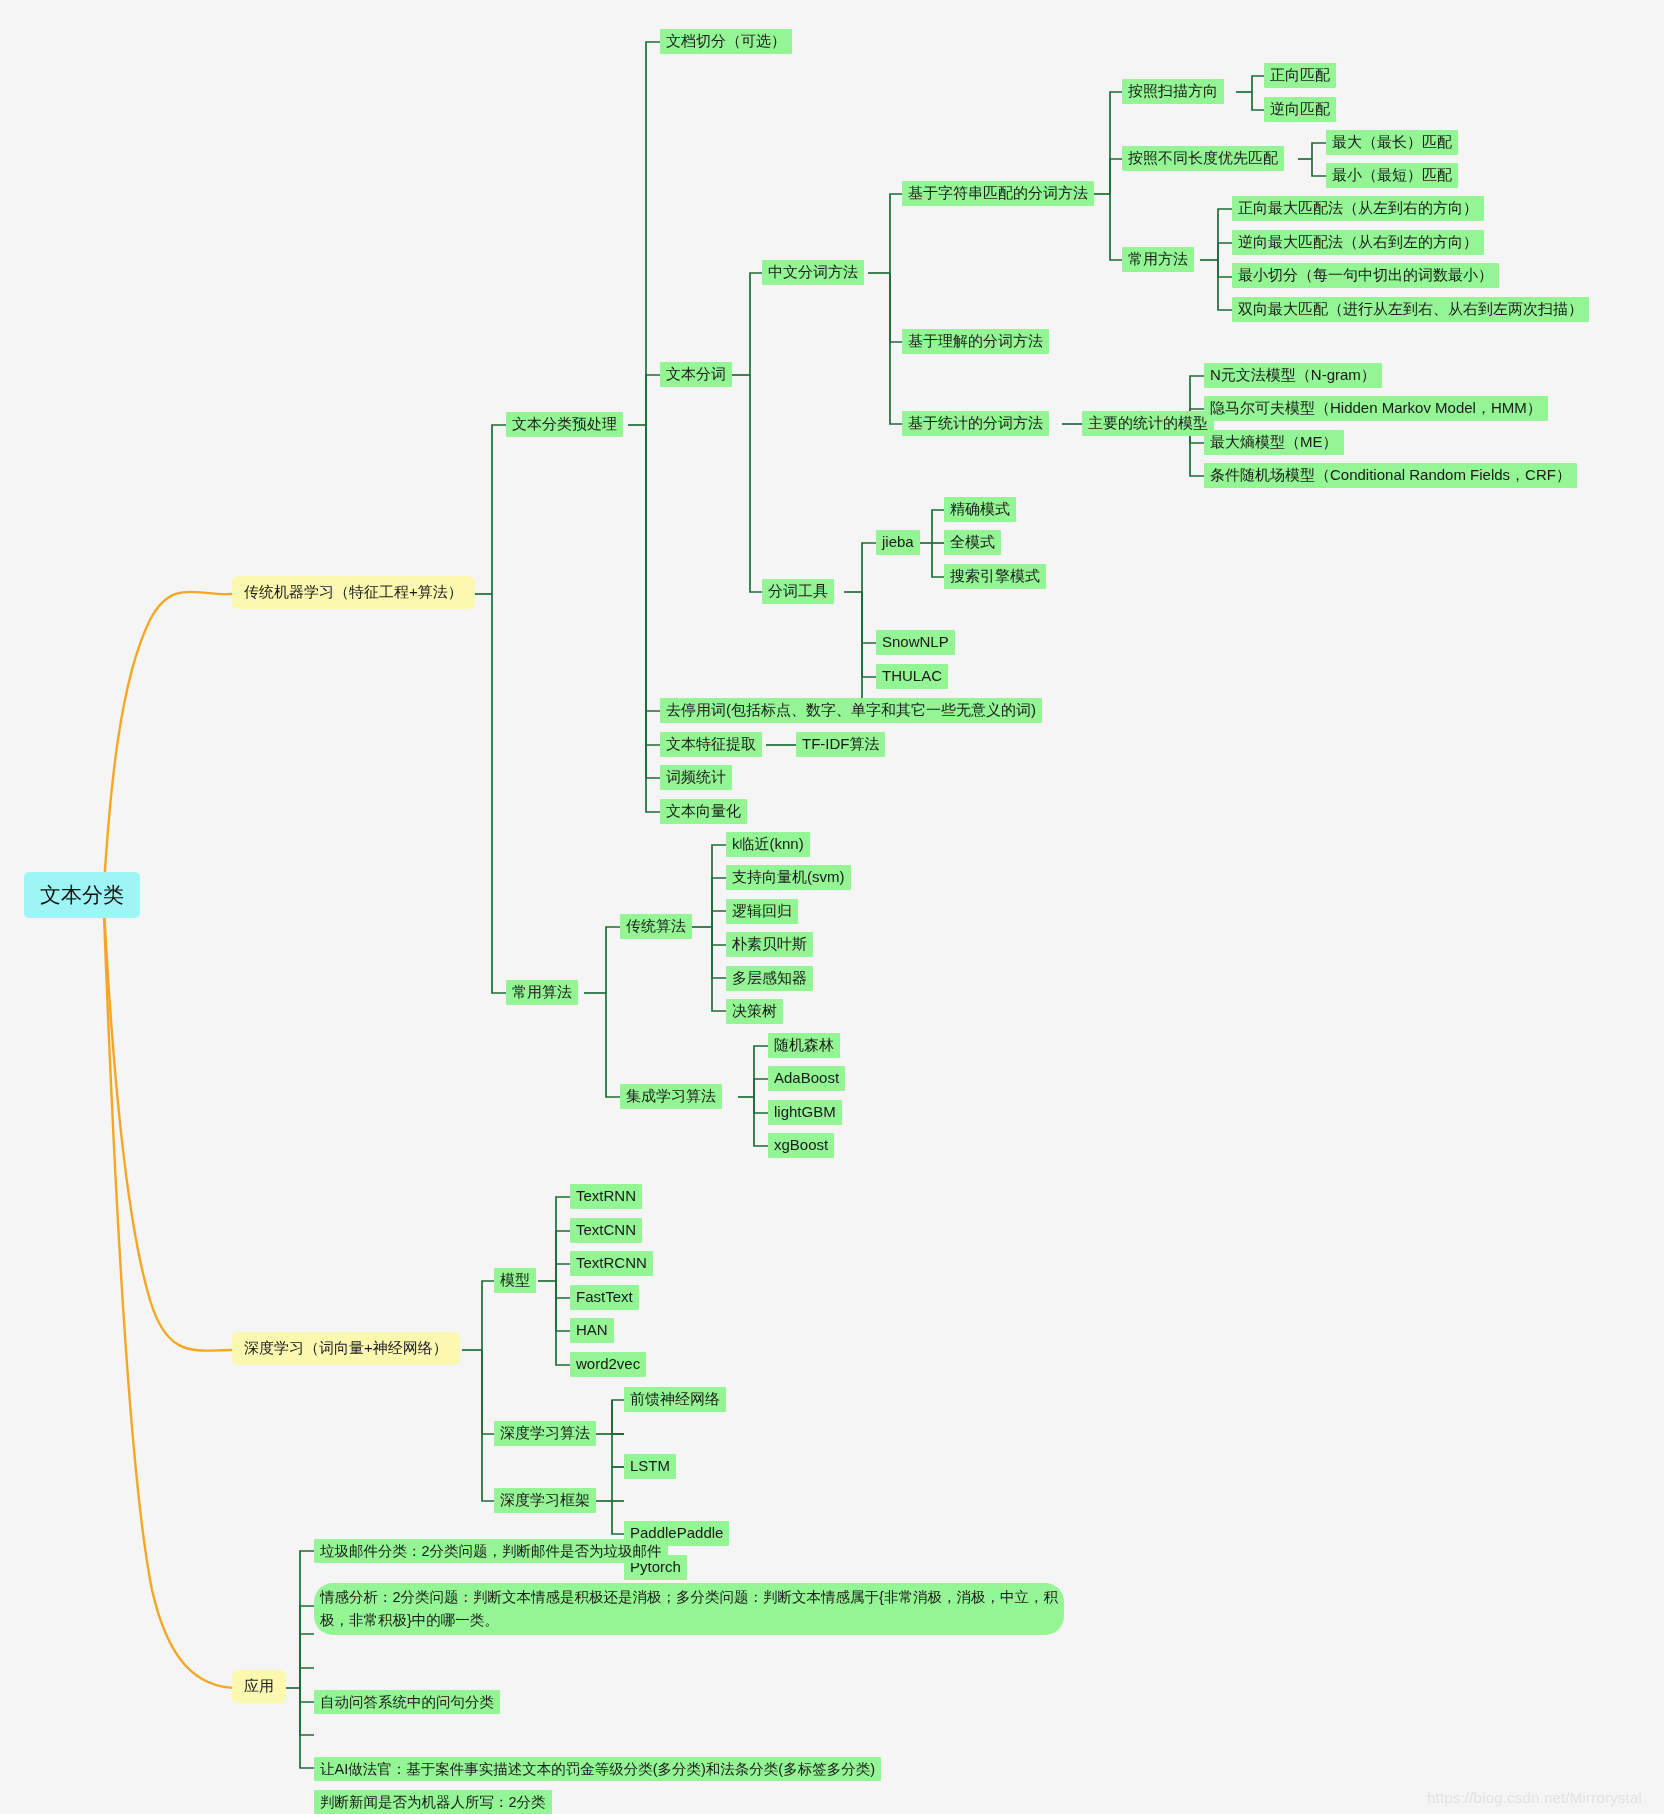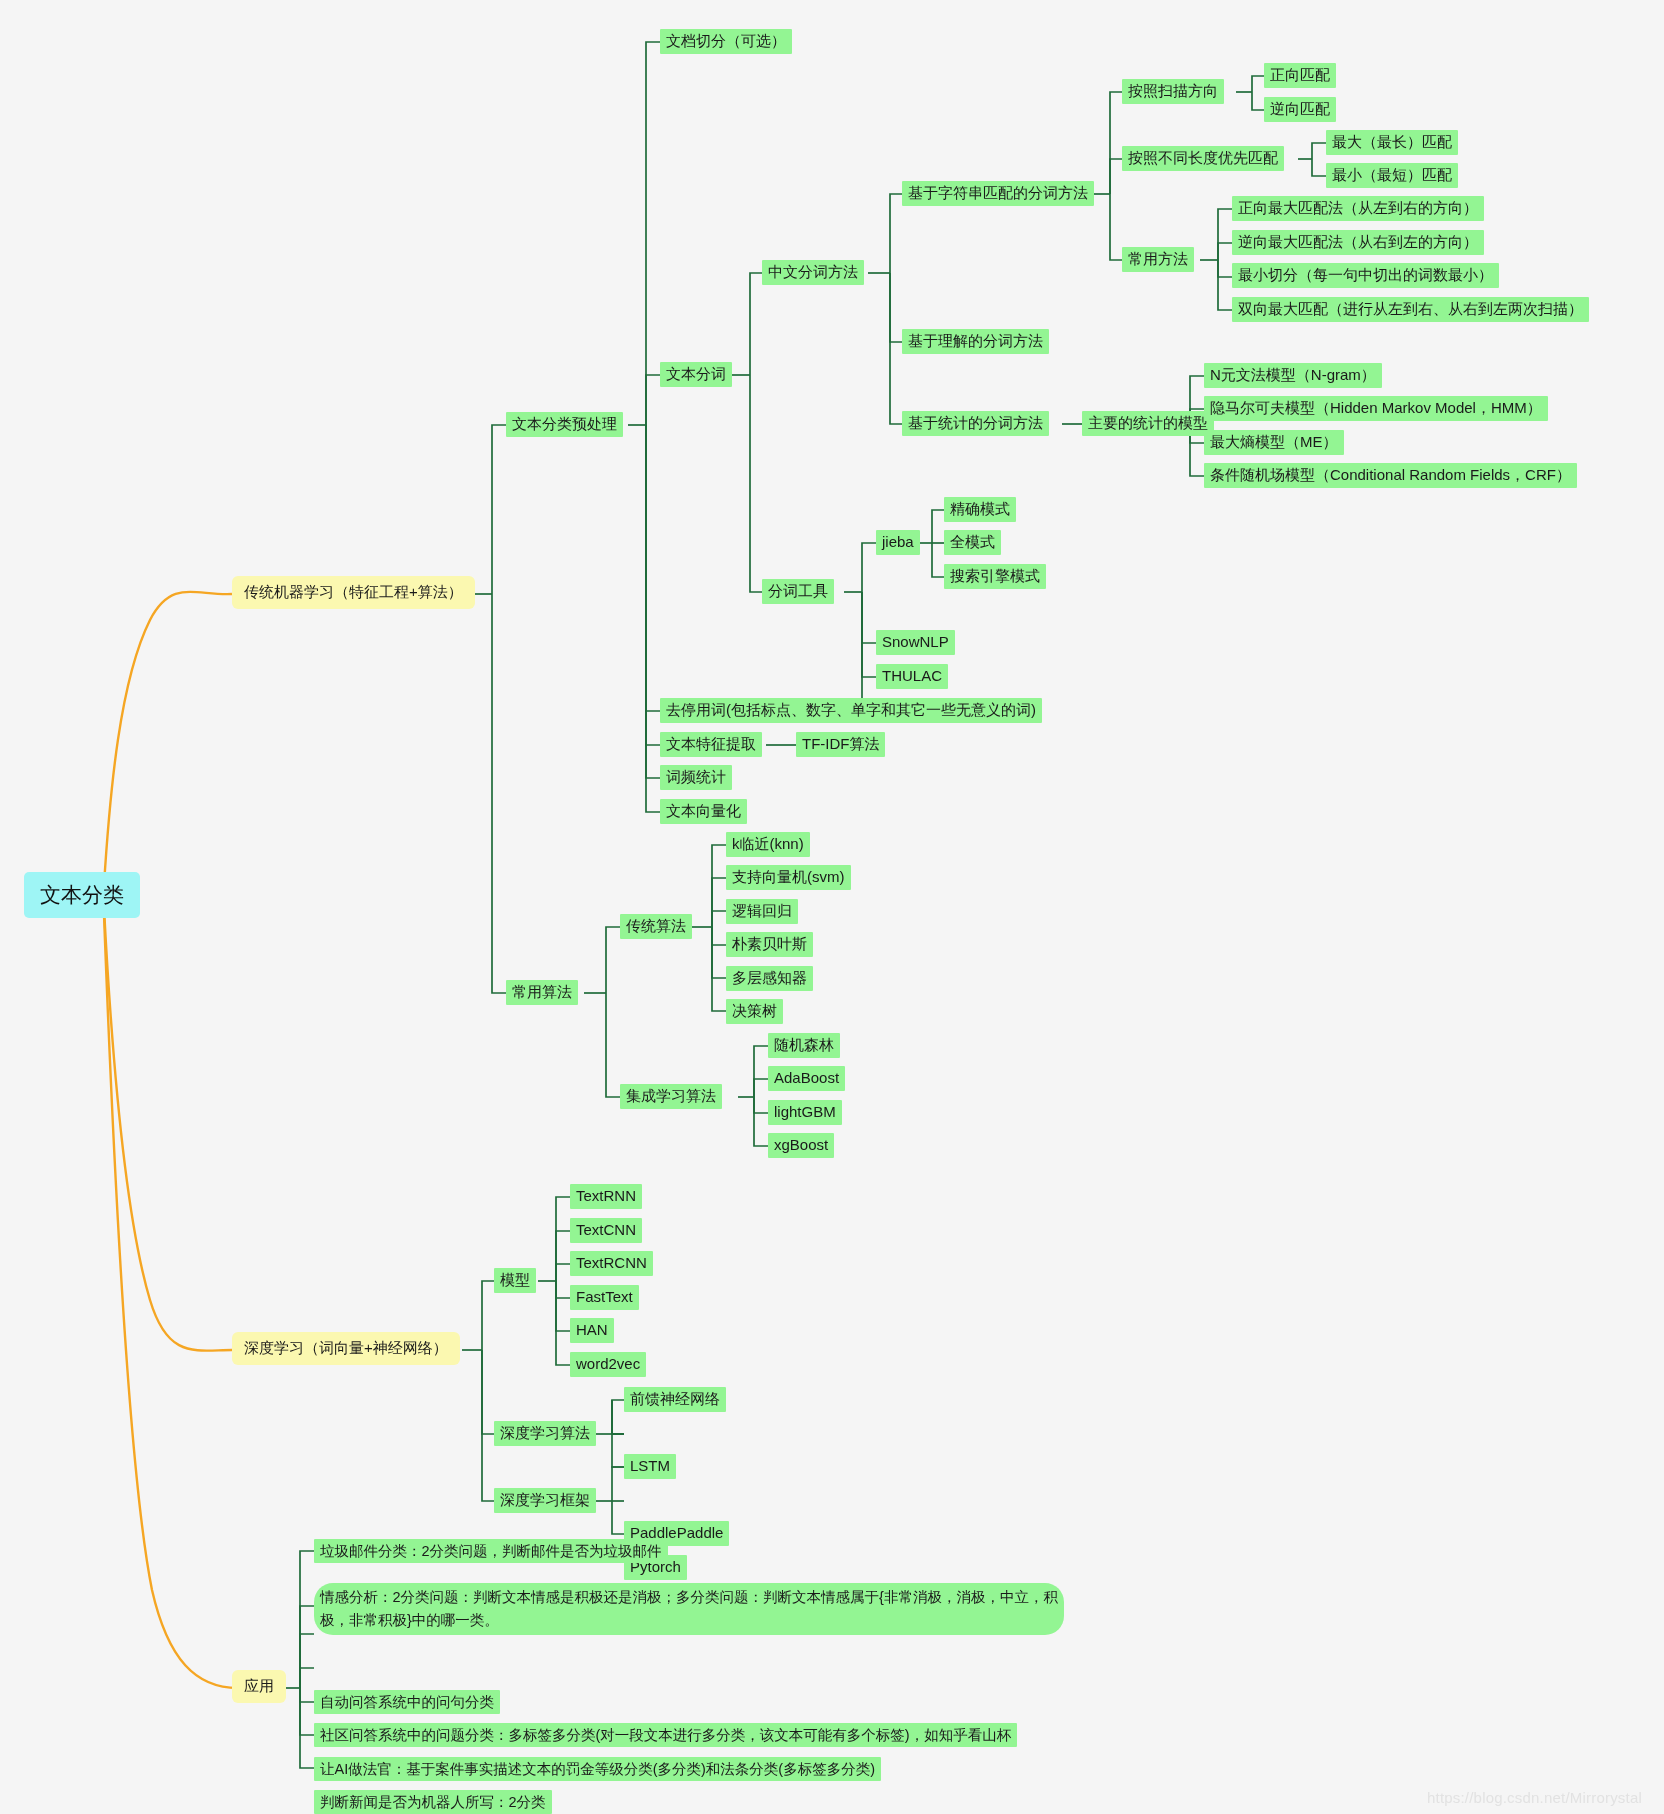--- a/index.html
+++ b/index.html
@@ -347,21 +347,20 @@
 
   <div class="node leaf big" style="left:624px; top:1555px;">Pytorch</div>
 
   <div class="node leaf" style="left:314px; top:1539px;">垃圾邮件分类：2分类问题，判断邮件是否为垃圾邮件</div>
 
   <div class="node leaf wrap" style="left:314px; top:1583px; width:750px;">情感分析：2分类问题：判断文本情感是积极还是消极；多分类问题：判断文本情感属于{非常消极，消极，中立，积极，非常积极}中的哪一类。</div>
 
 
   <div class="node leaf" style="left:314px; top:1690px;">自动问答系统中的问句分类</div>
 
-  <div class="node leaf" style="left:314px; top:1723px;">社区问答系统中的问题分类：多标签多分类(对一段文本进行多分类，该文本可能有多个标签)，如知乎看山杯</div>
 
   <div class="node leaf" style="left:314px; top:1757px;">让AI做法官：基于案件事实描述文本的罚金等级分类(多分类)和法条分类(多标签多分类)</div>
 
   <div class="node leaf" style="left:314px; top:1790px;">判断新闻是否为机器人所写：2分类</div>
 
   <div class="watermark">https://blog.csdn.net/Mirrorystal</div>
 
 </div>
 
 </body></html>

